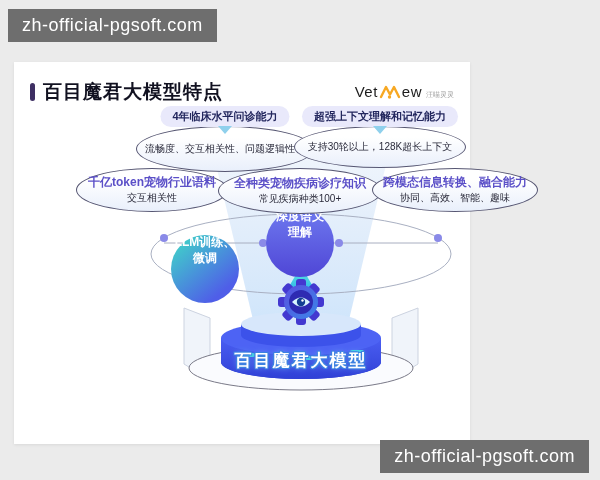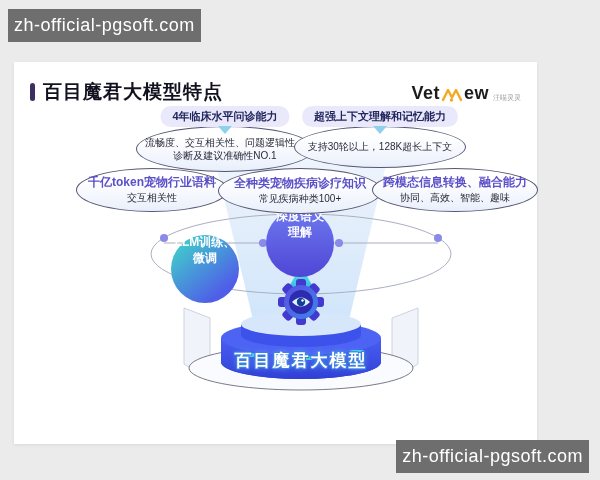--- a/index.html
+++ b/index.html
@@ -18,43 +18,43 @@
     background:#ebebeb;
     font-family:"Liberation Sans","DejaVu Sans",sans-serif;
     position:relative;
   }
   .watermark{
     position:absolute;
     background:var(--watermark-bg);
     color:#fff;
     font-size:18px;
     letter-spacing:0.5px;
-    padding:6px 6px;
+    padding:6px 14px;
     z-index:50;
     white-space:nowrap;
   }
   .watermark.top-left{left:8px;top:9px;}
   .watermark.bottom-right{right:11px;top:440px;}
 
   .card{
     position:absolute;
     left:14px;top:62px;
-    width:523px;height:382px;
+    width:456px;height:382px;
     background:#ffffff;
     box-shadow:0 1px 3px rgba(0,0,0,0.08);
     padding-left:31px;
   }
 
   
   .header-row{position:absolute;left:0;top:0;width:100%;height:44px;}
   .title-wrap{position:absolute;left:16px;top:17px;display:flex;align-items:center;gap:8px;}
   .title-accent{width:5px;height:18px;border-radius:2.5px;background:var(--title-bar);}
   .page-title{font-size:19px;font-weight:bold;color:#111120;letter-spacing:1px;white-space:nowrap;}
   .logo{position:absolute;right:16px;top:22px;display:flex;align-items:flex-end;gap:1px;}
-  .logo-text{font-size:18px;font-weight:bold;color:#1c1c1c;letter-spacing:0.5px;line-height:1;}
+  .logo-text{font-size:15px;font-weight:normal;color:#1c1c1c;letter-spacing:0.5px;line-height:1;}
   .logo-tagline{font-size:7px;color:#9a9a9a;margin-left:3px;line-height:1.2;white-space:nowrap;}
 
   
   .deco{position:absolute;left:0;top:0;z-index:1;}
 
   
   .pill{
     position:absolute;transform:translateX(-50%);
     background:var(--pill-bg);color:var(--pill-text);
     font-size:11px;font-weight:bold;
@@ -186,21 +186,20 @@
     </g>
   </svg>
 
   <div class="pill" style="left:211px;top:44px;">4年临床水平问诊能力</div>
   <div class="pill" style="left:366px;top:44px;">超强上下文理解和记忆能力</div>
   <div class="chevron" style="left:211px;top:64px;"></div>
   <div class="chevron" style="left:366px;top:64px;"></div>
 
   <div class="bubble" style="left:122px;top:64px;width:178px;height:46px;">
     <div class="b-line">流畅度、交互相关性、问题逻辑性、</div>
-    <div class="b-line">诊断及建议准确性NO.1</div>
   </div>
   <div class="bubble" style="left:280px;top:64px;width:172px;height:42px;">
     <div class="b-line">支持30轮以上，128K超长上下文</div>
   </div>
 
   <div class="bubble" style="left:62px;top:106px;width:152px;height:44px;">
     <div class="b-title">千亿token宠物行业语料</div>
     <div class="b-line">交互相关性</div>
   </div>
   <div class="bubble" style="left:204px;top:106px;width:164px;height:46px;">

